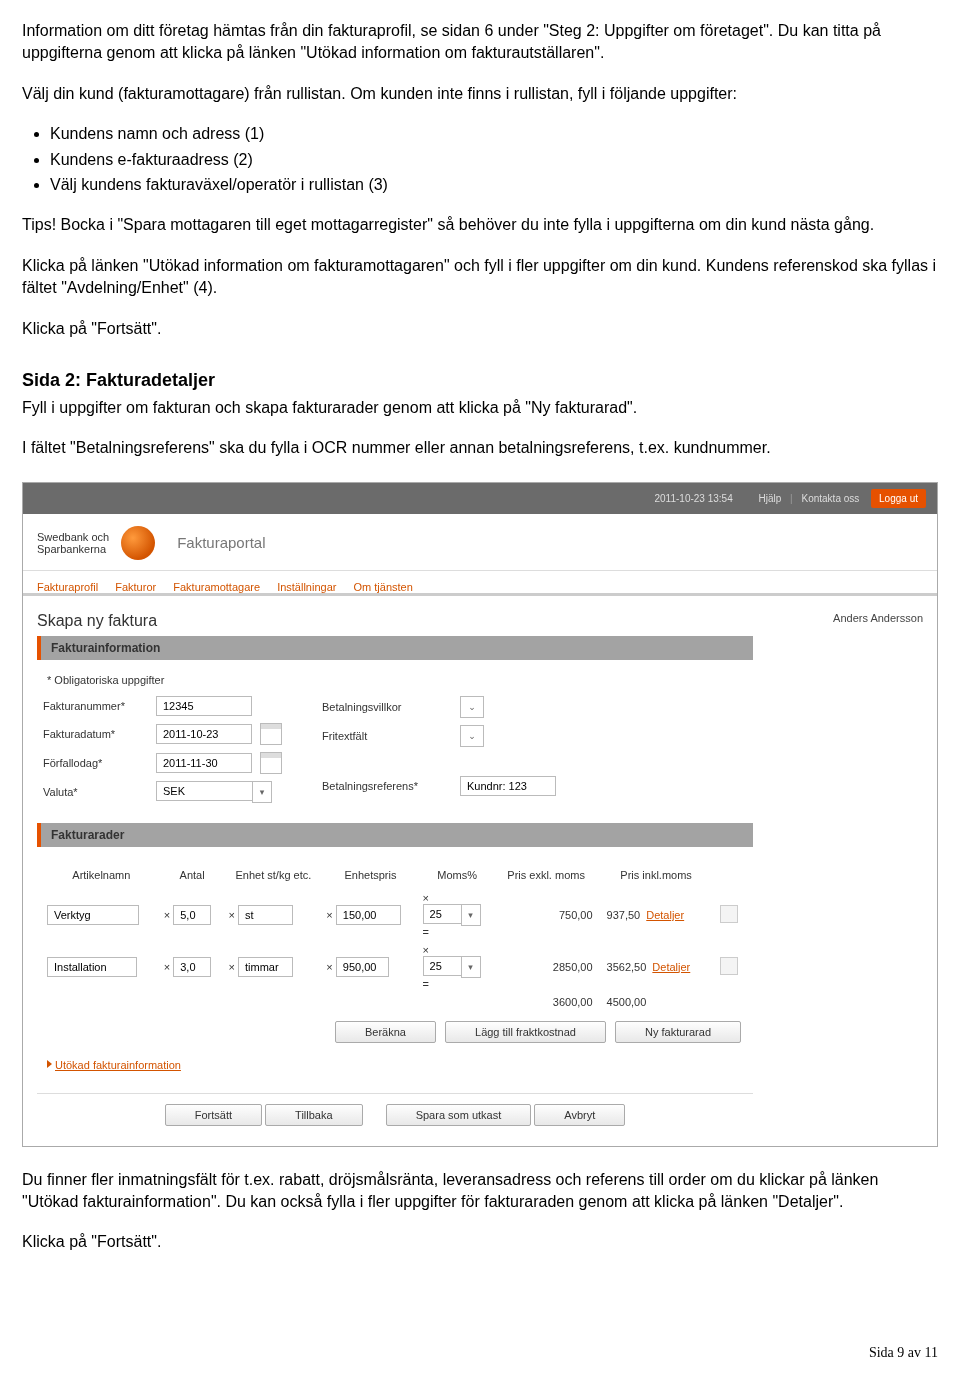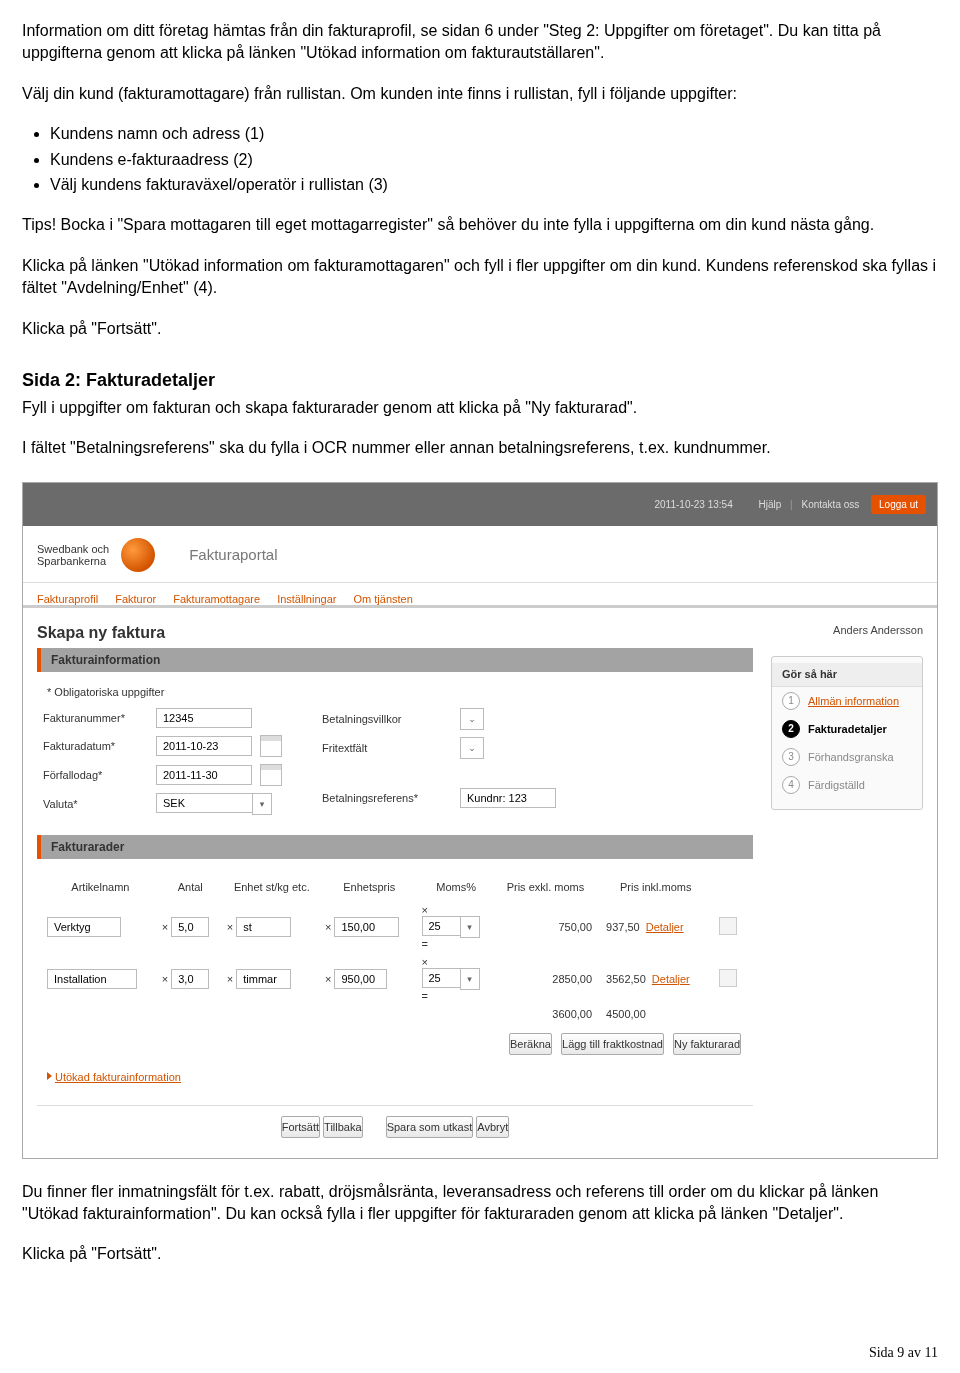--- a/index.html
+++ b/index.html
@@ -22,48 +22,48 @@
     margin:22px 0;
     font-size:11px;
     color:#333;
     position:relative;
   }
   .topbar{
     background:#6b6b6b;
     color:#ddd;
     font-size:10px;
     text-align:right;
-    padding:16px 8px;
+    padding:10px 8px;
   }
   .topbar span{margin:0 3px}
   .topbar .sep{color:#999}
   .topbar .logout{background:#e65100;color:#fff;padding:4px 8px;border-radius:2px;margin-left:6px}
   .brandrow{
     display:flex;align-items:center;
     padding:12px 14px 10px;
     border-bottom:1px solid #ddd;
     gap:12px;
   }
   .logo{
     width:34px;height:34px;border-radius:50%;
     background:radial-gradient(circle at 35% 35%,#ff9a3c,#d35400 70%);
     flex:0 0 auto;
   }
   .brandtxt{display:flex;flex-direction:column;font-size:11px;line-height:1.1}
-  .portal{font-size:15px;color:#777;margin-left:22px}
+  .portal{font-size:15px;color:#777;margin-left:10px}
   .navtabs{
     border-bottom:3px solid #ccc;
     padding:10px 14px 0;
     font-size:11px;
   }
   .navtabs span{
     color:#d35400;margin-right:14px;cursor:pointer
   }
   .pagebody{padding:16px 14px 10px;position:relative}
-  .pagehead{font-size:16px;font-weight:bold;margin-bottom:6px}
+  .pagehead{font-size:16px;font-weight:normal;margin-bottom:6px}
   .username{position:absolute;right:14px;top:16px;font-size:11px;color:#444}
   .panelhdr{
     border-left:4px solid #e65100;
     background:#a3a3a3;
     padding:5px 10px;font-weight:bold;font-size:12px;
     margin-top:6px;
   }
   .panelbody{padding:10px 6px 14px;}
   .oblig{font-size:11px;color:#333;margin:4px 0 10px 4px}
   .formgrid{display:flex;gap:40px}
@@ -96,21 +96,21 @@
     display:flex;align-items:center;justify-content:center;font-size:10px;background:#fff
   }
   .side .step.active{color:#000;font-weight:bold}
   .side .step.active .num{background:#000;color:#fff;border-color:#000}
   .side .step .lnk{color:#d35400;text-decoration:underline;font-weight:normal}
   table.fr{width:100%;border-collapse:collapse;font-size:11px;margin-top:6px}
   table.fr th{text-align:center;font-weight:normal;padding:6px 4px 8px;color:#333;font-size:11px}
   table.fr td{padding:3px 4px;vertical-align:middle}
   .btn{
     display:inline-block;border:1px solid #aaa;border-radius:2px;
-    padding:4px 0;font-size:11px;background:linear-gradient(#fefefe,#e8e8e8);
+    padding:4px 29px;font-size:11px;background:linear-gradient(#fefefe,#e8e8e8);
     cursor:pointer;color:#333;
   }
   .btnrow{text-align:right;padding:10px 6px}
   .btnrow .btn{margin-left:6px}
   .centerbtns{text-align:center;padding:10px 0;margin-top:-2px}
   .detlink{color:#d35400;text-decoration:underline;margin-left:6px;cursor:pointer}
   .delic{display:inline-block;width:16px;height:16px;border:1px solid #ccc;background:#f4f4f4;margin-left:6px}
   .utok{color:#d35400;text-decoration:underline;font-size:11px;margin:6px 0 0 4px;display:inline-block}
   .footerpg{position:absolute;right:22px;bottom:12px;font-size:14px;font-family:'Times New Roman',serif}
   .triangle{display:inline-block;width:0;height:0;border-left:5px solid #d35400;border-top:4px solid transparent;border-bottom:4px solid transparent;margin-right:3px;vertical-align:1px}
@@ -221,21 +221,21 @@
             <th>Artikelnamn</th>
             <th>Antal</th>
             <th>Enhet st/kg etc.</th>
             <th>Enhetspris</th>
             <th>Moms%</th>
             <th class="numr">Pris exkl. moms</th>
             <th>Pris inkl.moms</th>
             <th></th>
           </tr>
           <tr>
-            <td><input class="inp" style="width: 74px;" value="Verktyg"></td>
+            <td><input class="inp" style="width: 92px;" value="Verktyg"></td>
             <td>× <input class="inp w35" value="5,0" style=""></td>
             <td>× <input class="inp" style="width: 55px;" value="st"></td>
             <td>× <input class="inp" style="width: 65px;" value="150,00"></td>
             <td>× <span class="pxsel">
                     <input class="inp w35" value="25" style="">
                     <span class="dropbtn">▾</span>
                   </span> =</td>
             <td class="numr">750,00</td>
             <td><span>937,50</span><span class="detlink">Detaljer</span></td>
             <td><span class="delic"></span></td>
@@ -270,39 +270,20 @@
       </div>
 
       <div class="centerbtns" style="border-top:1px solid #ddd;margin-top:8px">
         <span class="btn">Fortsätt</span>
         <span class="btn">Tillbaka</span>
         <span class="btn" style="margin-left:20px">Spara som utkast</span>
         <span class="btn">Avbryt</span>
       </div>
     </div>
 
-    <div class="side">
-      <h4>Gör så här</h4>
-      <div class="step">
-          <span class="num">1</span>
-          <span class="lnk">Allmän information</span>
-        </div>
-      <div class="step active">
-          <span class="num">2</span>
-          <span>Fakturadetaljer</span>
-        </div>
-      <div class="step">
-          <span class="num">3</span>
-          <span>Förhandsgranska</span>
-        </div>
-      <div class="step">
-          <span class="num">4</span>
-          <span>Färdigställd</span>
-        </div>
-    </div>
 
   </div>
 </div>
 
 <p>Du finner fler inmatningsfält för t.ex. rabatt, dröjsmålsränta, leveransadress och referens till order om du klickar på länken "Utökad fakturainformation". Du kan också fylla i fler uppgifter för fakturaraden genom att klicka på länken "Detaljer".</p>
 <p>Klicka på "Fortsätt".</p>
 
 <div class="footerpg">Sida 9 av 11</div>
 
 </body></html>

